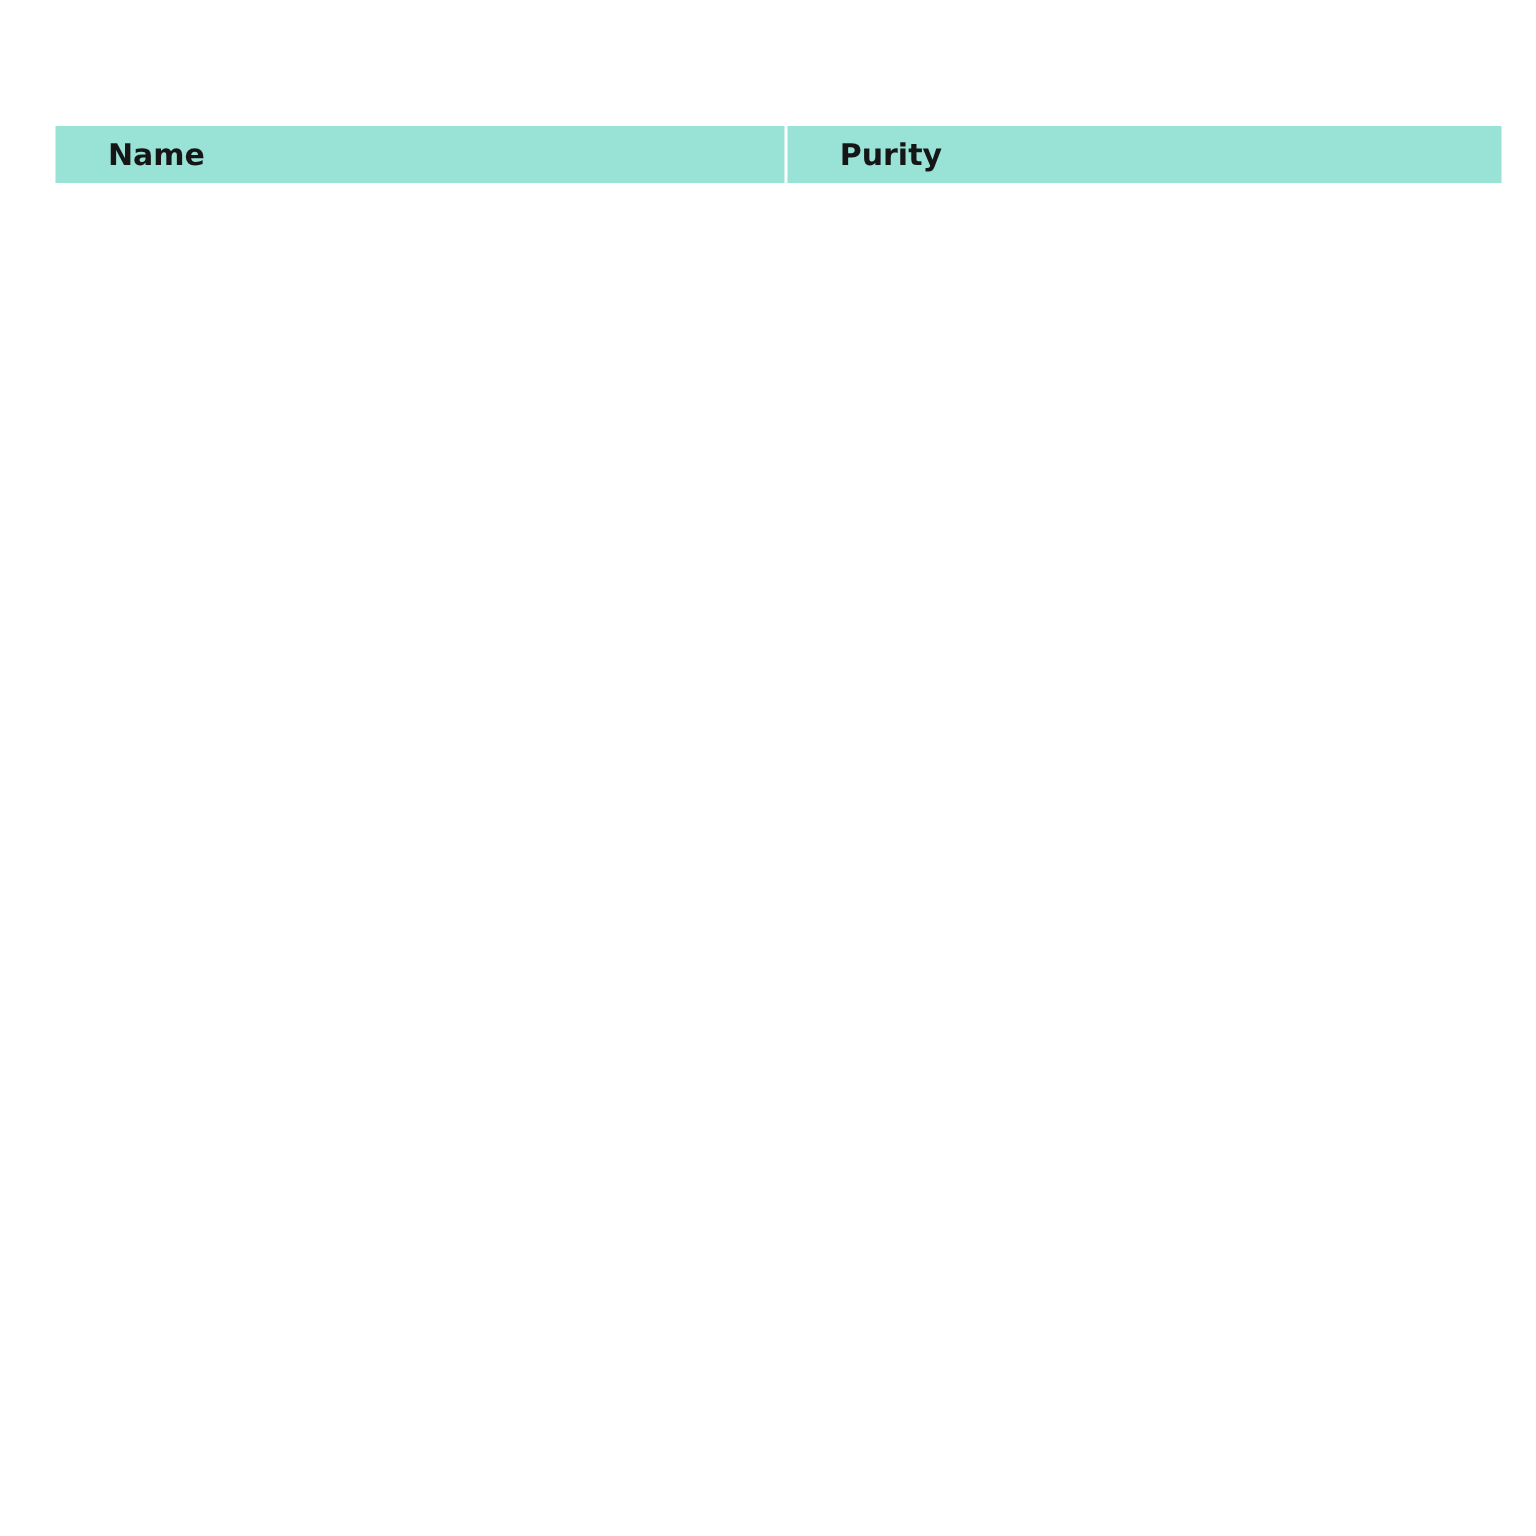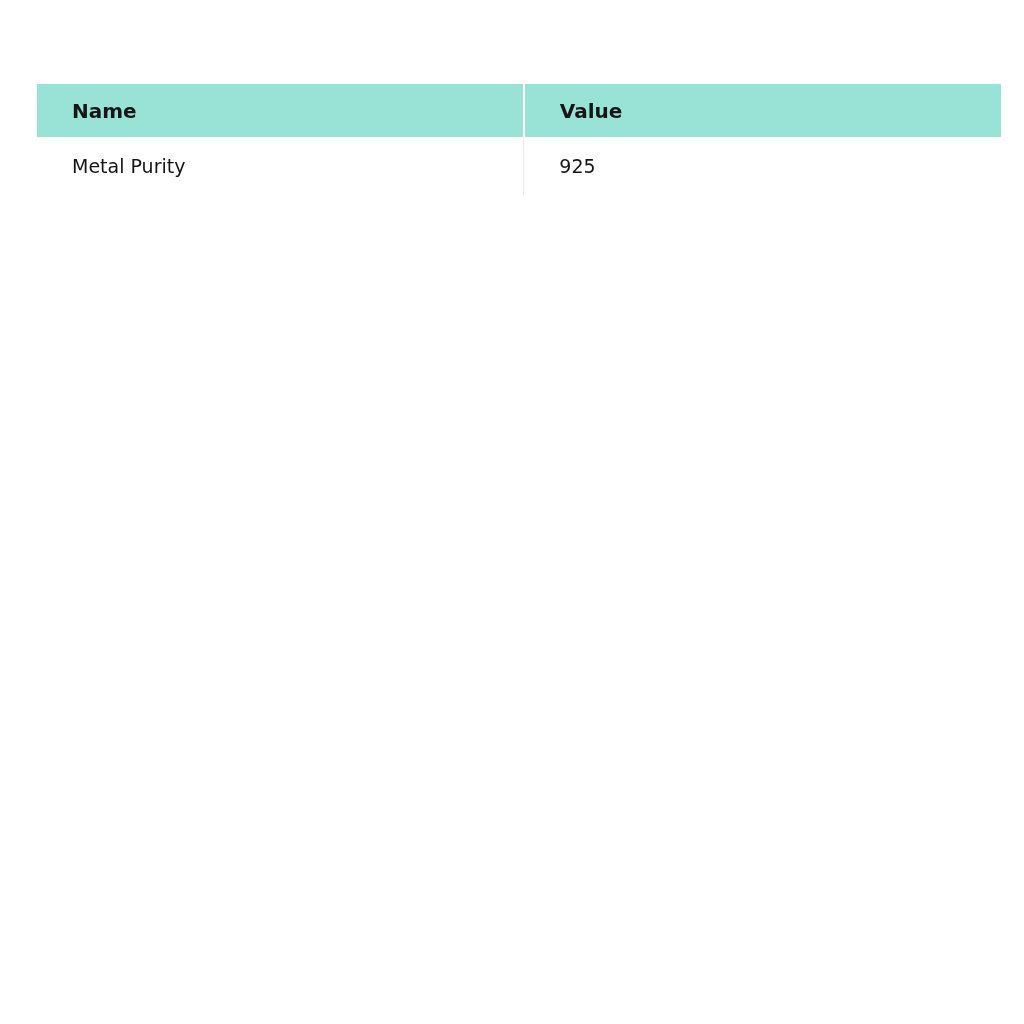--- a/index.html
+++ b/index.html
@@ -25,21 +25,21 @@
   table.spec-table{
     width:100%;
     border-collapse:collapse;
     table-layout:fixed;
   }
   table.spec-table th{
     background:var(--header-bg);
     text-align:left;
     font-size:20px;
     font-weight:bold;
-    height:53px;
+    height:38px;
     padding:0 10px 0 35px;
     vertical-align:middle;
   }
   table.spec-table th:first-child{
     width:50.5%;
   }
   table.spec-table th + th{
     border-left:2px solid #ffffff;
   }
   table.spec-table td{
@@ -57,23 +57,19 @@
   }
 </style>
 </head>
 <body>
 
 <div class="table-wrap">
   <table class="spec-table">
     <thead>
       <tr>
         <th>Name</th>
-        <th>Value</th>
+        <th>Purity</th>
       </tr>
     </thead>
     <tbody>
-      <tr>
-        <td>Metal Purity</td>
-        <td>925</td>
-      </tr>
     </tbody>
   </table>
 </div>
 
 </body></html>

